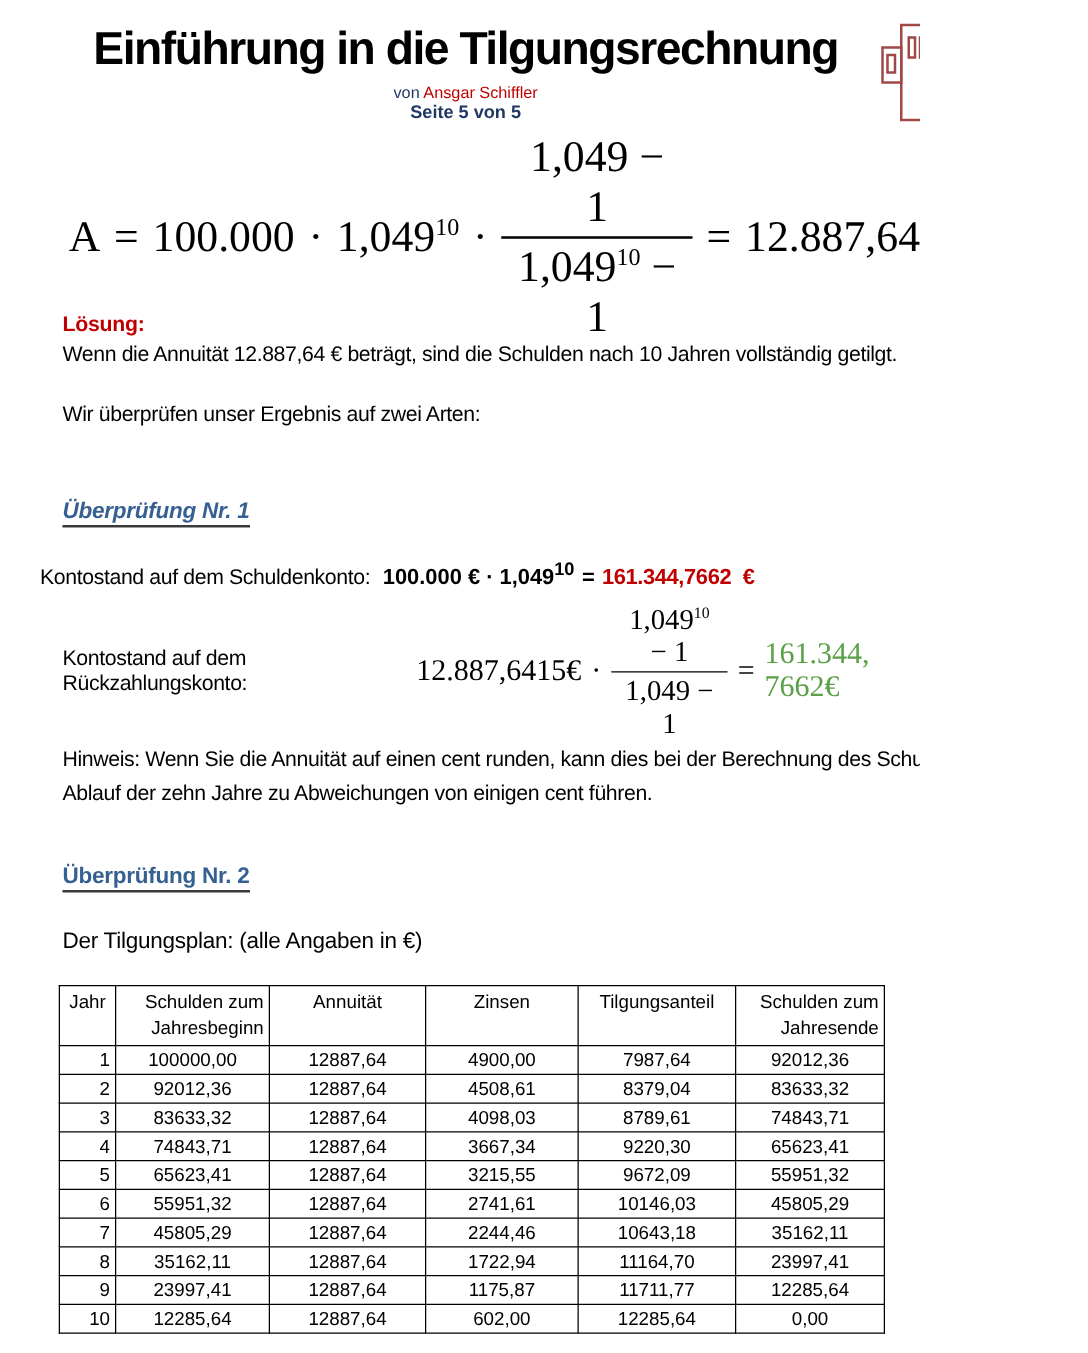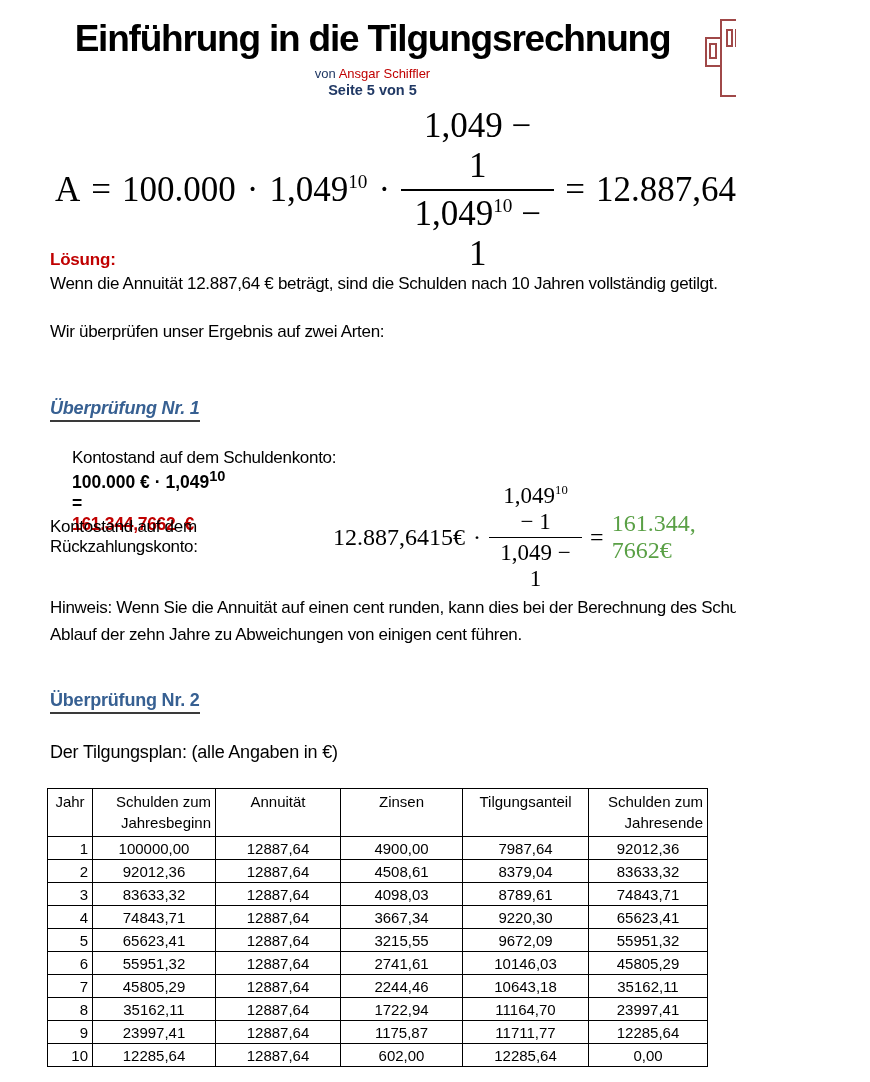--- a/index.html
+++ b/index.html
@@ -36,22 +36,22 @@
   .solution-text { position:absolute; top:274px; left:50px; width:820px; }
   .verify-intro { position:absolute; top:322px; left:50px; width:820px; }
 
   .sec-heading {
     font-size:18px; font-weight:700; color:#376092; letter-spacing:-0.2px;
     display:inline-block; border-bottom:2px solid #3a3a3a; padding-bottom:1px;
   }
   .s1-heading { position:absolute; top:398px; left:50px;font-style:italic; }
   .s2-heading { position:absolute; top:690px; left:50px; }
 
-  .check1-line { position:absolute; top:448px; left:66px; display:flex; align-items:baseline; white-space:nowrap;flex-direction:column; }
-  .check1-line .expr { font-size:17.5px; font-weight:700; letter-spacing:0; margin-left:0; }
+  .check1-line { position:absolute; top:448px; left:32px; display:flex; align-items:baseline; white-space:nowrap; }
+  .check1-line .expr { font-size:17.5px; font-weight:700; letter-spacing:0; margin-left:10px; }
   .check1-line .eq { font-weight:700; margin:0 6px; font-size:17.5px; }
   .check1-line .res { color:#c00000; font-weight:700; font-size:17.5px; white-space:pre; }
 
   .check2-line { position:absolute; top:494px; left:50px; height:86px; display:flex; align-items:center; }
   .check2-line .lbl { margin-right:14px; }
   .formula-sm { display:flex; align-items:center; gap:8px; font-size:24px; }
   .formula-sm .frac { font-size:23px; }
   .formula-sm .frac .num { padding:0 6px 2px; border-bottom:1.5px solid #000; }
   .formula-sm .frac .den { padding:2px 6px 0; }
   .formula-sm .res-green { color:#5aa046; }

